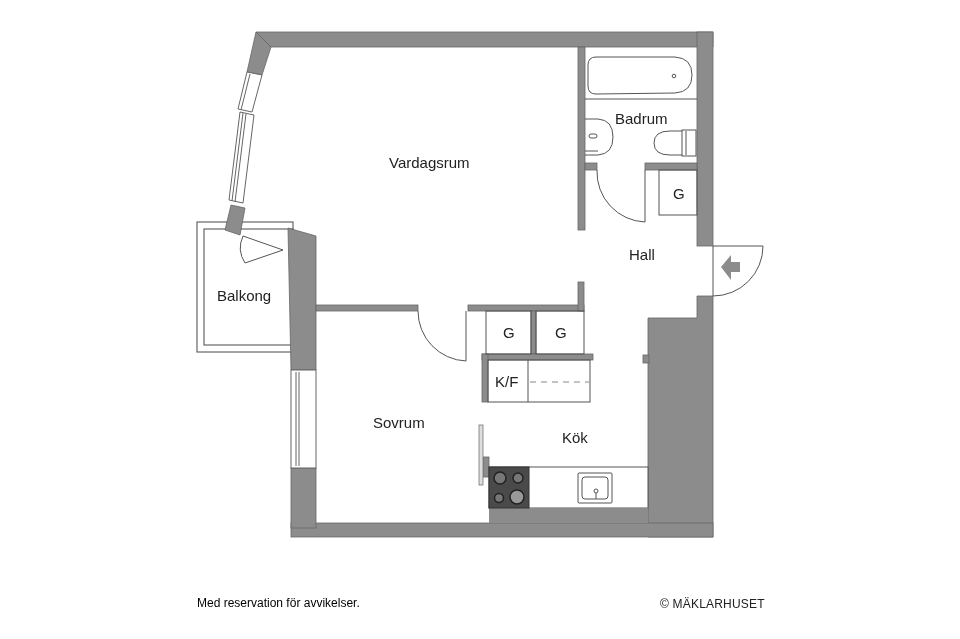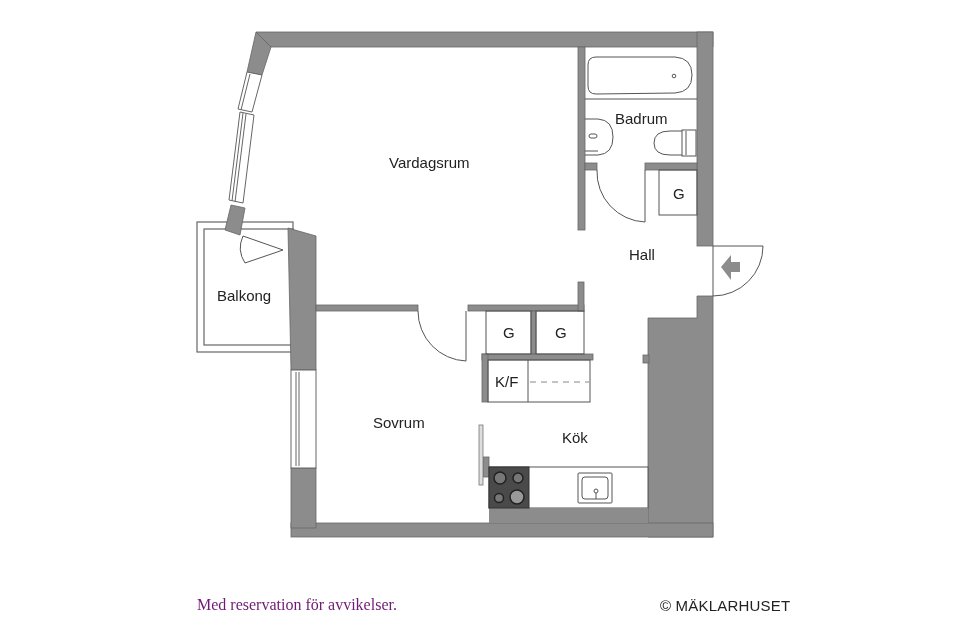--- a/index.html
+++ b/index.html
@@ -1,22 +1,22 @@
 <!DOCTYPE html>
 <html><head>
 <meta charset="utf-8">
 <style>
   html, body { margin: 0; padding: 0; background: #ffffff; }
   body { width: 960px; height: 639px; position: relative; overflow: hidden;
          font-family: "Liberation Sans", "DejaVu Sans", sans-serif; }
   #plan { position: absolute; left: 0; top: 0; }
   .room-label { font-family: "Liberation Sans", "DejaVu Sans", sans-serif; font-size: 15px; fill: #222; }
   .small-label { font-family: "Liberation Sans", "DejaVu Sans", sans-serif; font-size: 15px; fill: #222; }
-  .footer-left { position: absolute; left: 197px; top: 596px; font-size: 16px; color: #701a75; font-family: Liberation Serif, serif; }
-  .footer-right { position: absolute; left: 660px; top: 597px; font-size: 15px; color: #222; letter-spacing: 0.2px; }
+  .footer-left { position: absolute; left: 197px; top: 596px; font-size: 12px; color: #000000; }
+  .footer-right { position: absolute; left: 660px; top: 597px; font-size: 12px; color: #222; letter-spacing: 0.2px; }
 </style>
 </head>
 <body>
 
 <svg id="plan" width="960" height="639" viewBox="0 0 960 639">
 
   <g>
     <rect x="197" y="222" width="96" height="130" fill="none" stroke="#666" stroke-width="1.2"></rect>
     <rect x="204" y="229" width="89" height="116" fill="none" stroke="#666" stroke-width="1.2"></rect>
   </g>

